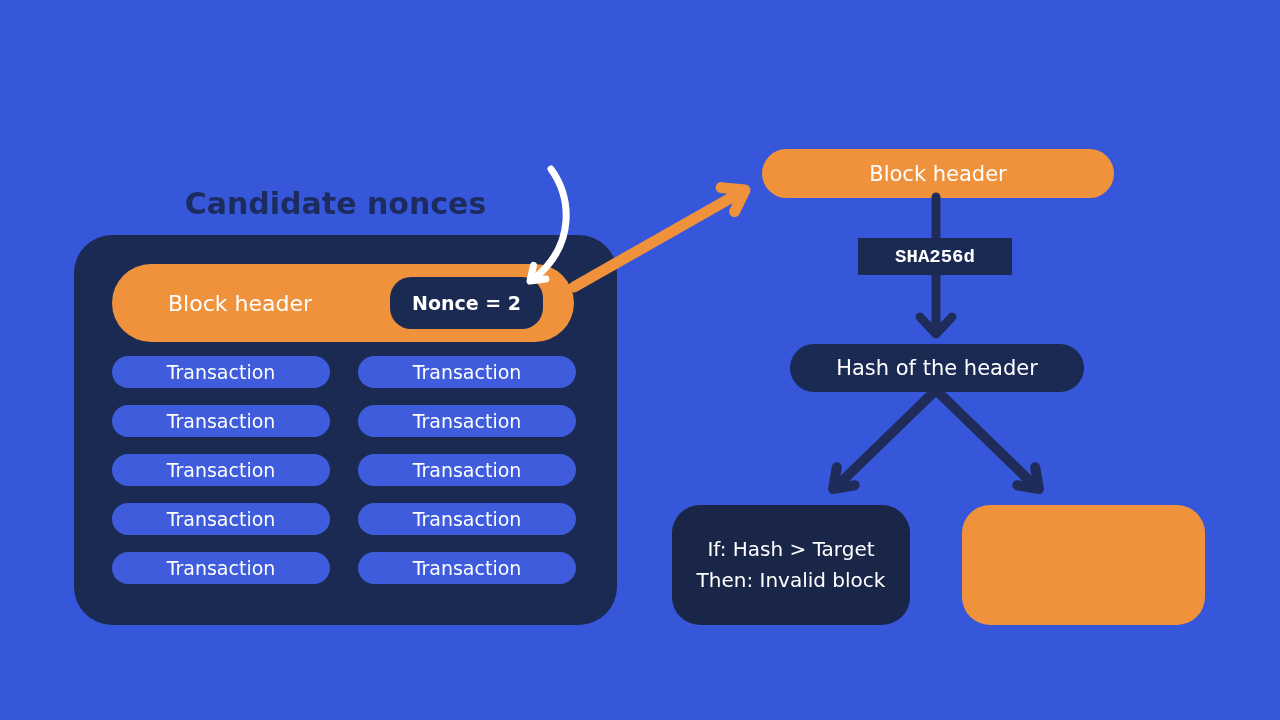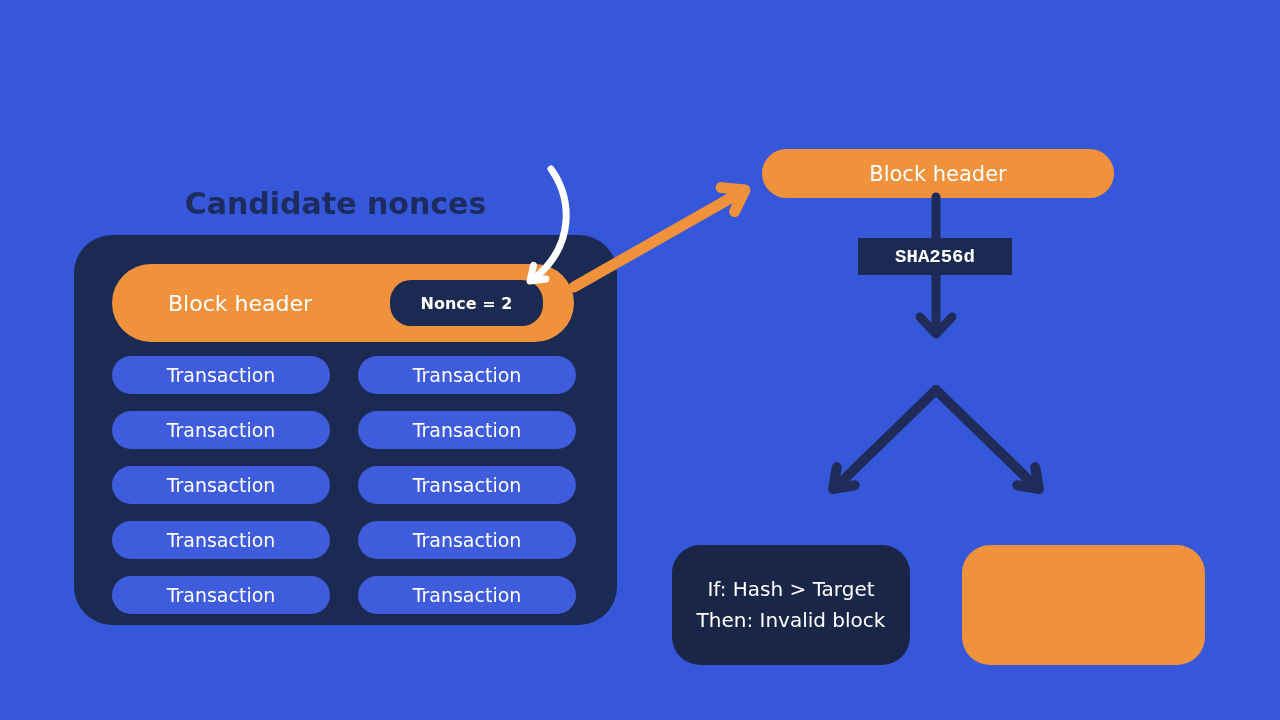--- a/index.html
+++ b/index.html
@@ -29,32 +29,32 @@
   }
   .header-pill {
     position: absolute; left: 38px; top: 29px; width: 462px; height: 78px;
     background: var(--orange, #F0923C);
     border-radius: 39px;
     display: flex; align-items: center; justify-content: space-between;
     padding-left: 56px; padding-right: 31px; box-sizing: border-box;
   }
   .header-label { font-size: 22px; }
   .nonce-pill {
-    width: 153px; height: 46px; border-radius: 21px;
+    width: 153px; height: 52px; border-radius: 21px;
     background: var(--panel-navy, #1B2A52);
     display: flex; align-items: center; justify-content: center;
-    font-size: 16px; font-weight: bold;
+    font-size: 19px; font-weight: bold;
   }
   .tx-grid {
     position: absolute; left: 38px; top: 121px; width: 464px;
     display: grid; grid-template-columns: 218px 218px;
     column-gap: 28px; row-gap: 17px;
   }
   .tx-pill {
-    height: 38px; border-radius: 19px;
+    height: 32px; border-radius: 19px;
     background: var(--pill-blue, #3E5CDC);
     display: flex; align-items: center; justify-content: center;
     font-size: 19px;
   }
   .rh-pill {
     position: absolute; left: 762px; top: 149px; width: 352px; height: 49px;
     background: var(--orange, #F0923C); border-radius: 25px;
     display: flex; align-items: center; justify-content: center;
     font-size: 21px;
   }
@@ -71,21 +71,20 @@
     background: var(--panel-navy, #1B2A52); border-radius: 24px;
     display: flex; align-items: center; justify-content: center;
     font-size: 21px;
     z-index: 2;
   }
   .case-box {
     position: absolute; top: 505px; height: 120px; border-radius: 28px;
     display: flex; flex-direction: column; align-items: center; justify-content: center;
     font-size: 20px; line-height: 31px; text-align: center;
     z-index: 2;
-    margin-top: 40px;
   }
   .case-box.invalid { left: 672px; width: 238px; background: var(--invalid-navy, #192647); }
   .case-box.valid   { left: 962px; width: 243px; background: var(--orange, #F0923C); }
   .overlay {
     position: absolute; left: 0; top: 0; width: 1280px; height: 720px;
     pointer-events: none; z-index: 1;
   }
   .overlay * { fill: none; stroke-linecap: round; stroke-linejoin: round; }
   .stroke-navy   { stroke: var(--arrow-navy, #1F2C59); }
   .stroke-orange { stroke: var(--orange, #F0923C); }
@@ -113,20 +112,21 @@
       <div class="tx-pill">Transaction</div>
       <div class="tx-pill">Transaction</div>
       <div class="tx-pill">Transaction</div>
       <div class="tx-pill">Transaction</div>
       <div class="tx-pill">Transaction</div>
     </div>
   </div>
 
   <div class="rh-pill">Block header</div>
   <div class="sha-box">SHA256d</div>
+  <div class="hash-pill">Hash of the header</div>
 
   <div class="case-box invalid">
     <div>If: Hash &gt; Target</div>
     <div>Then: Invalid block</div>
   </div>
   <div class="case-box valid">
   </div>
 
   <svg class="overlay" viewBox="0 0 1280 720">
 

